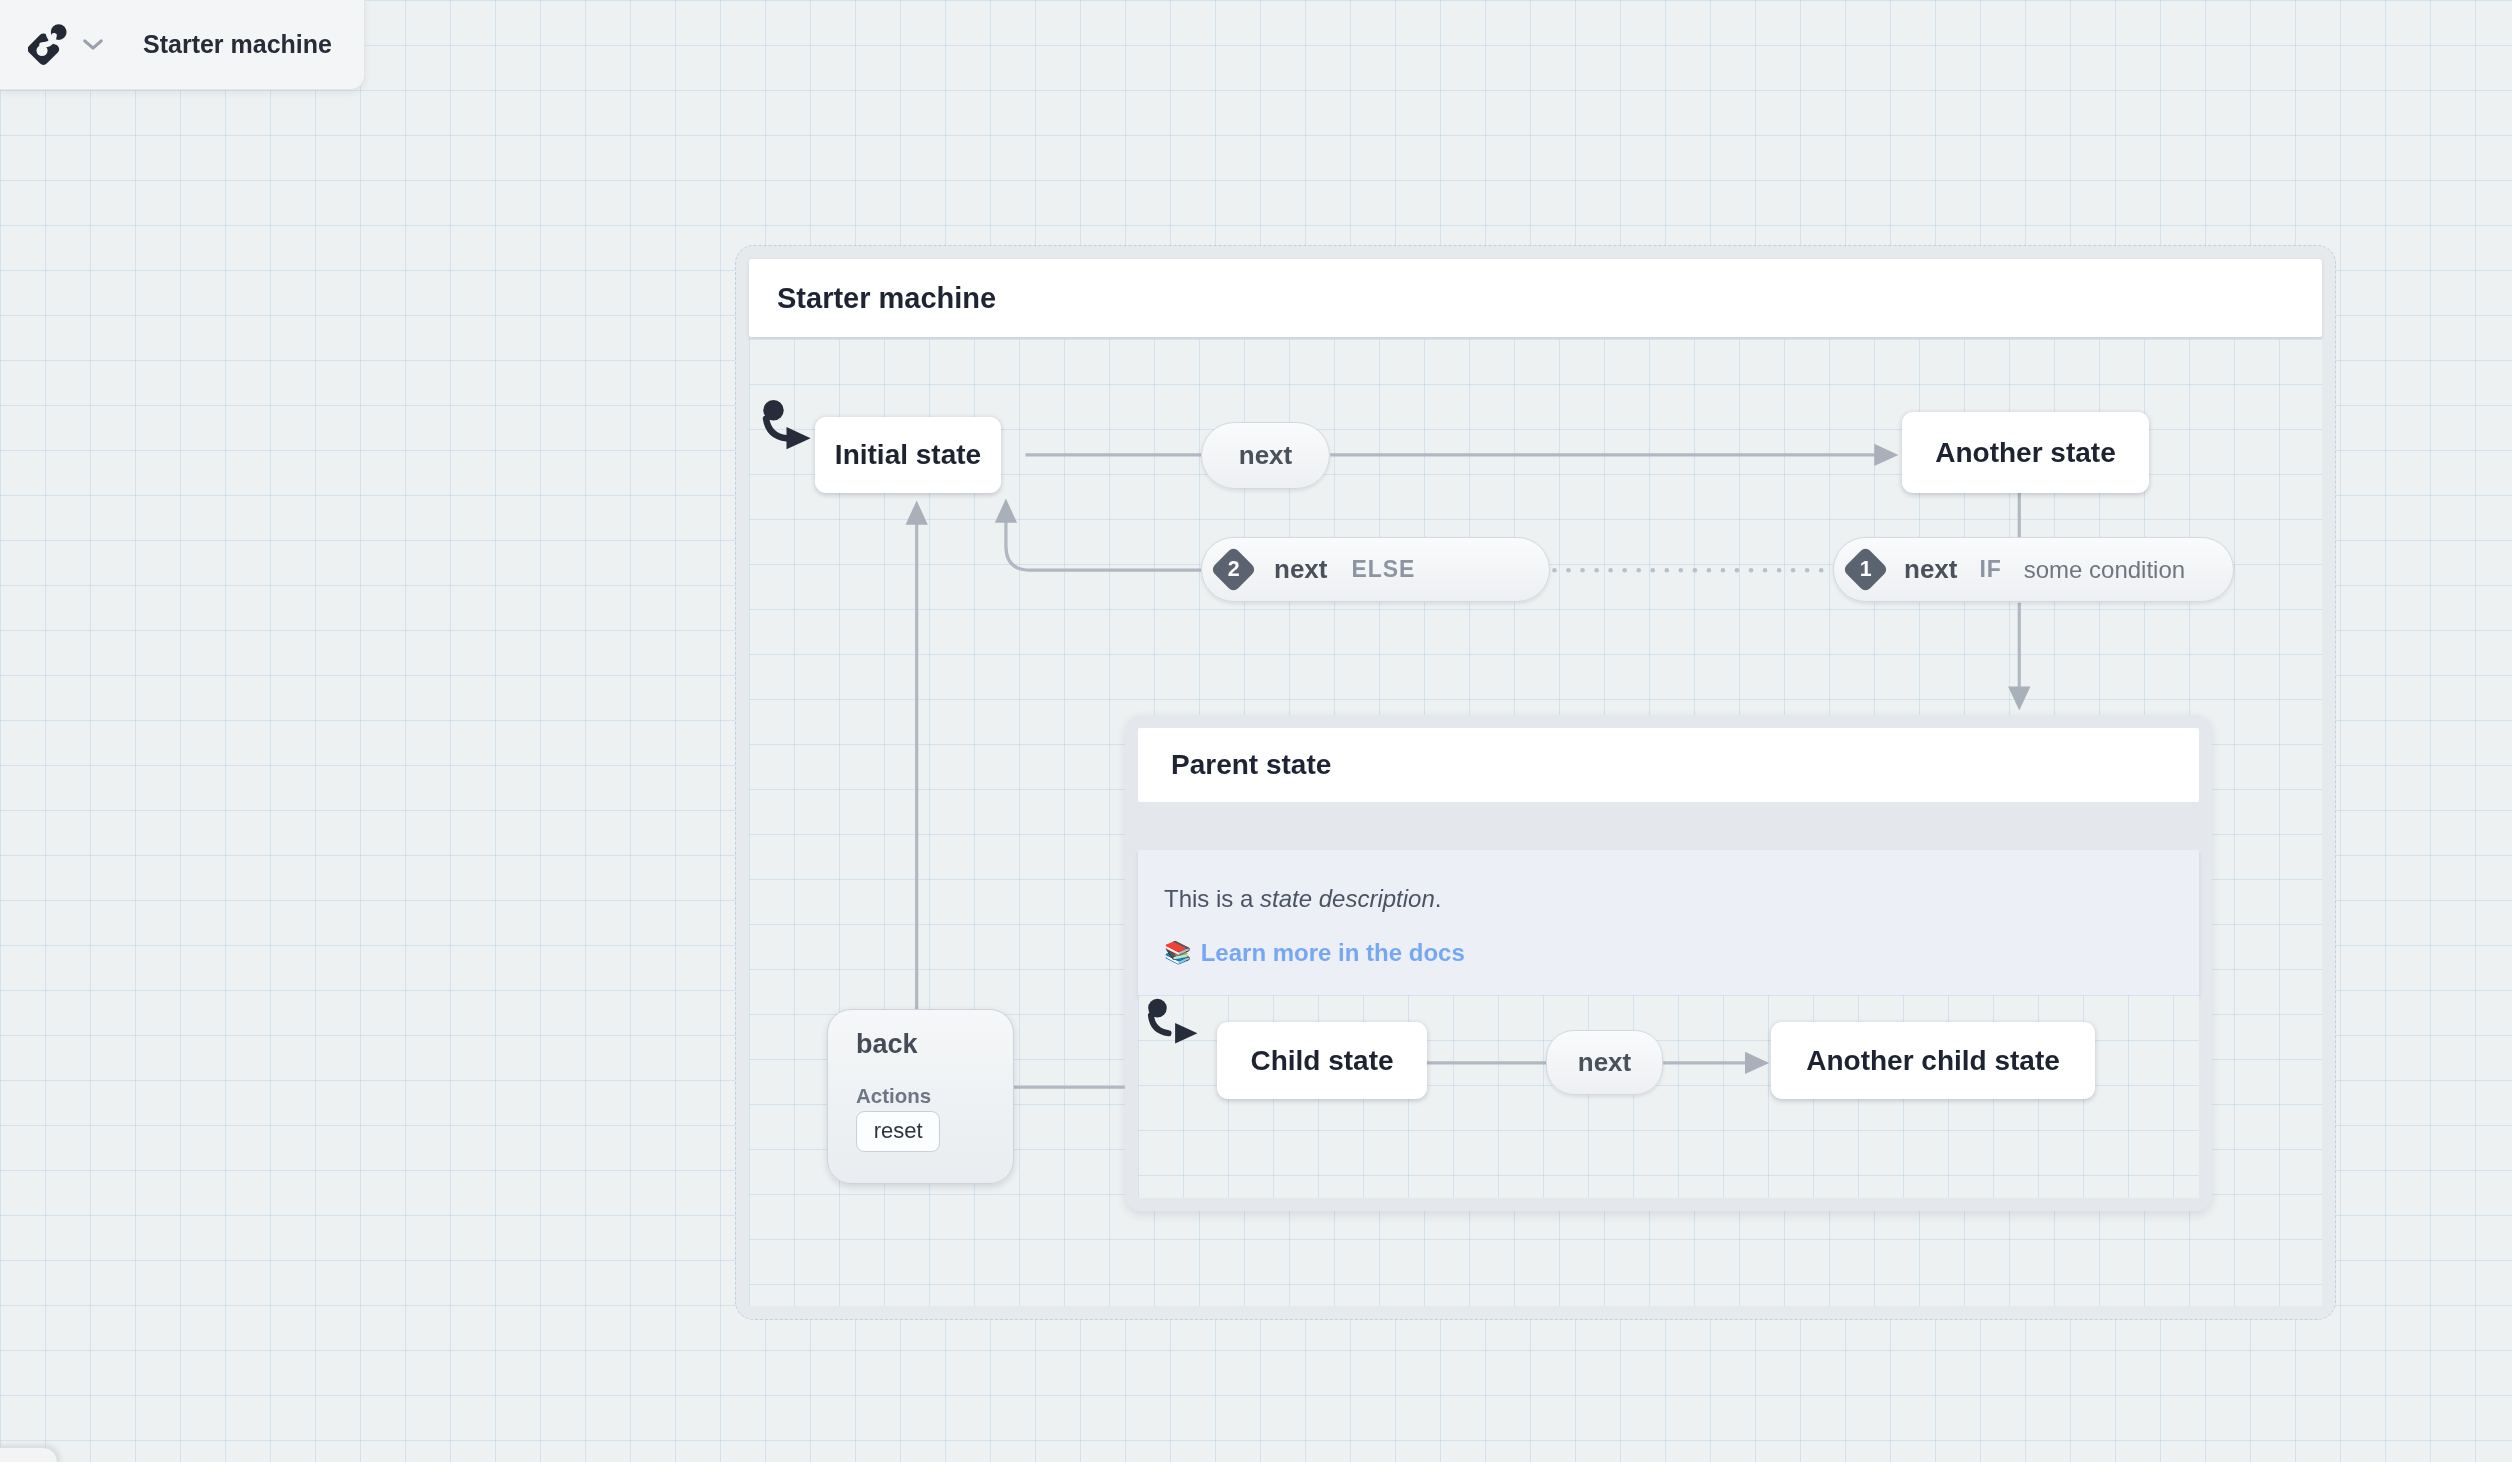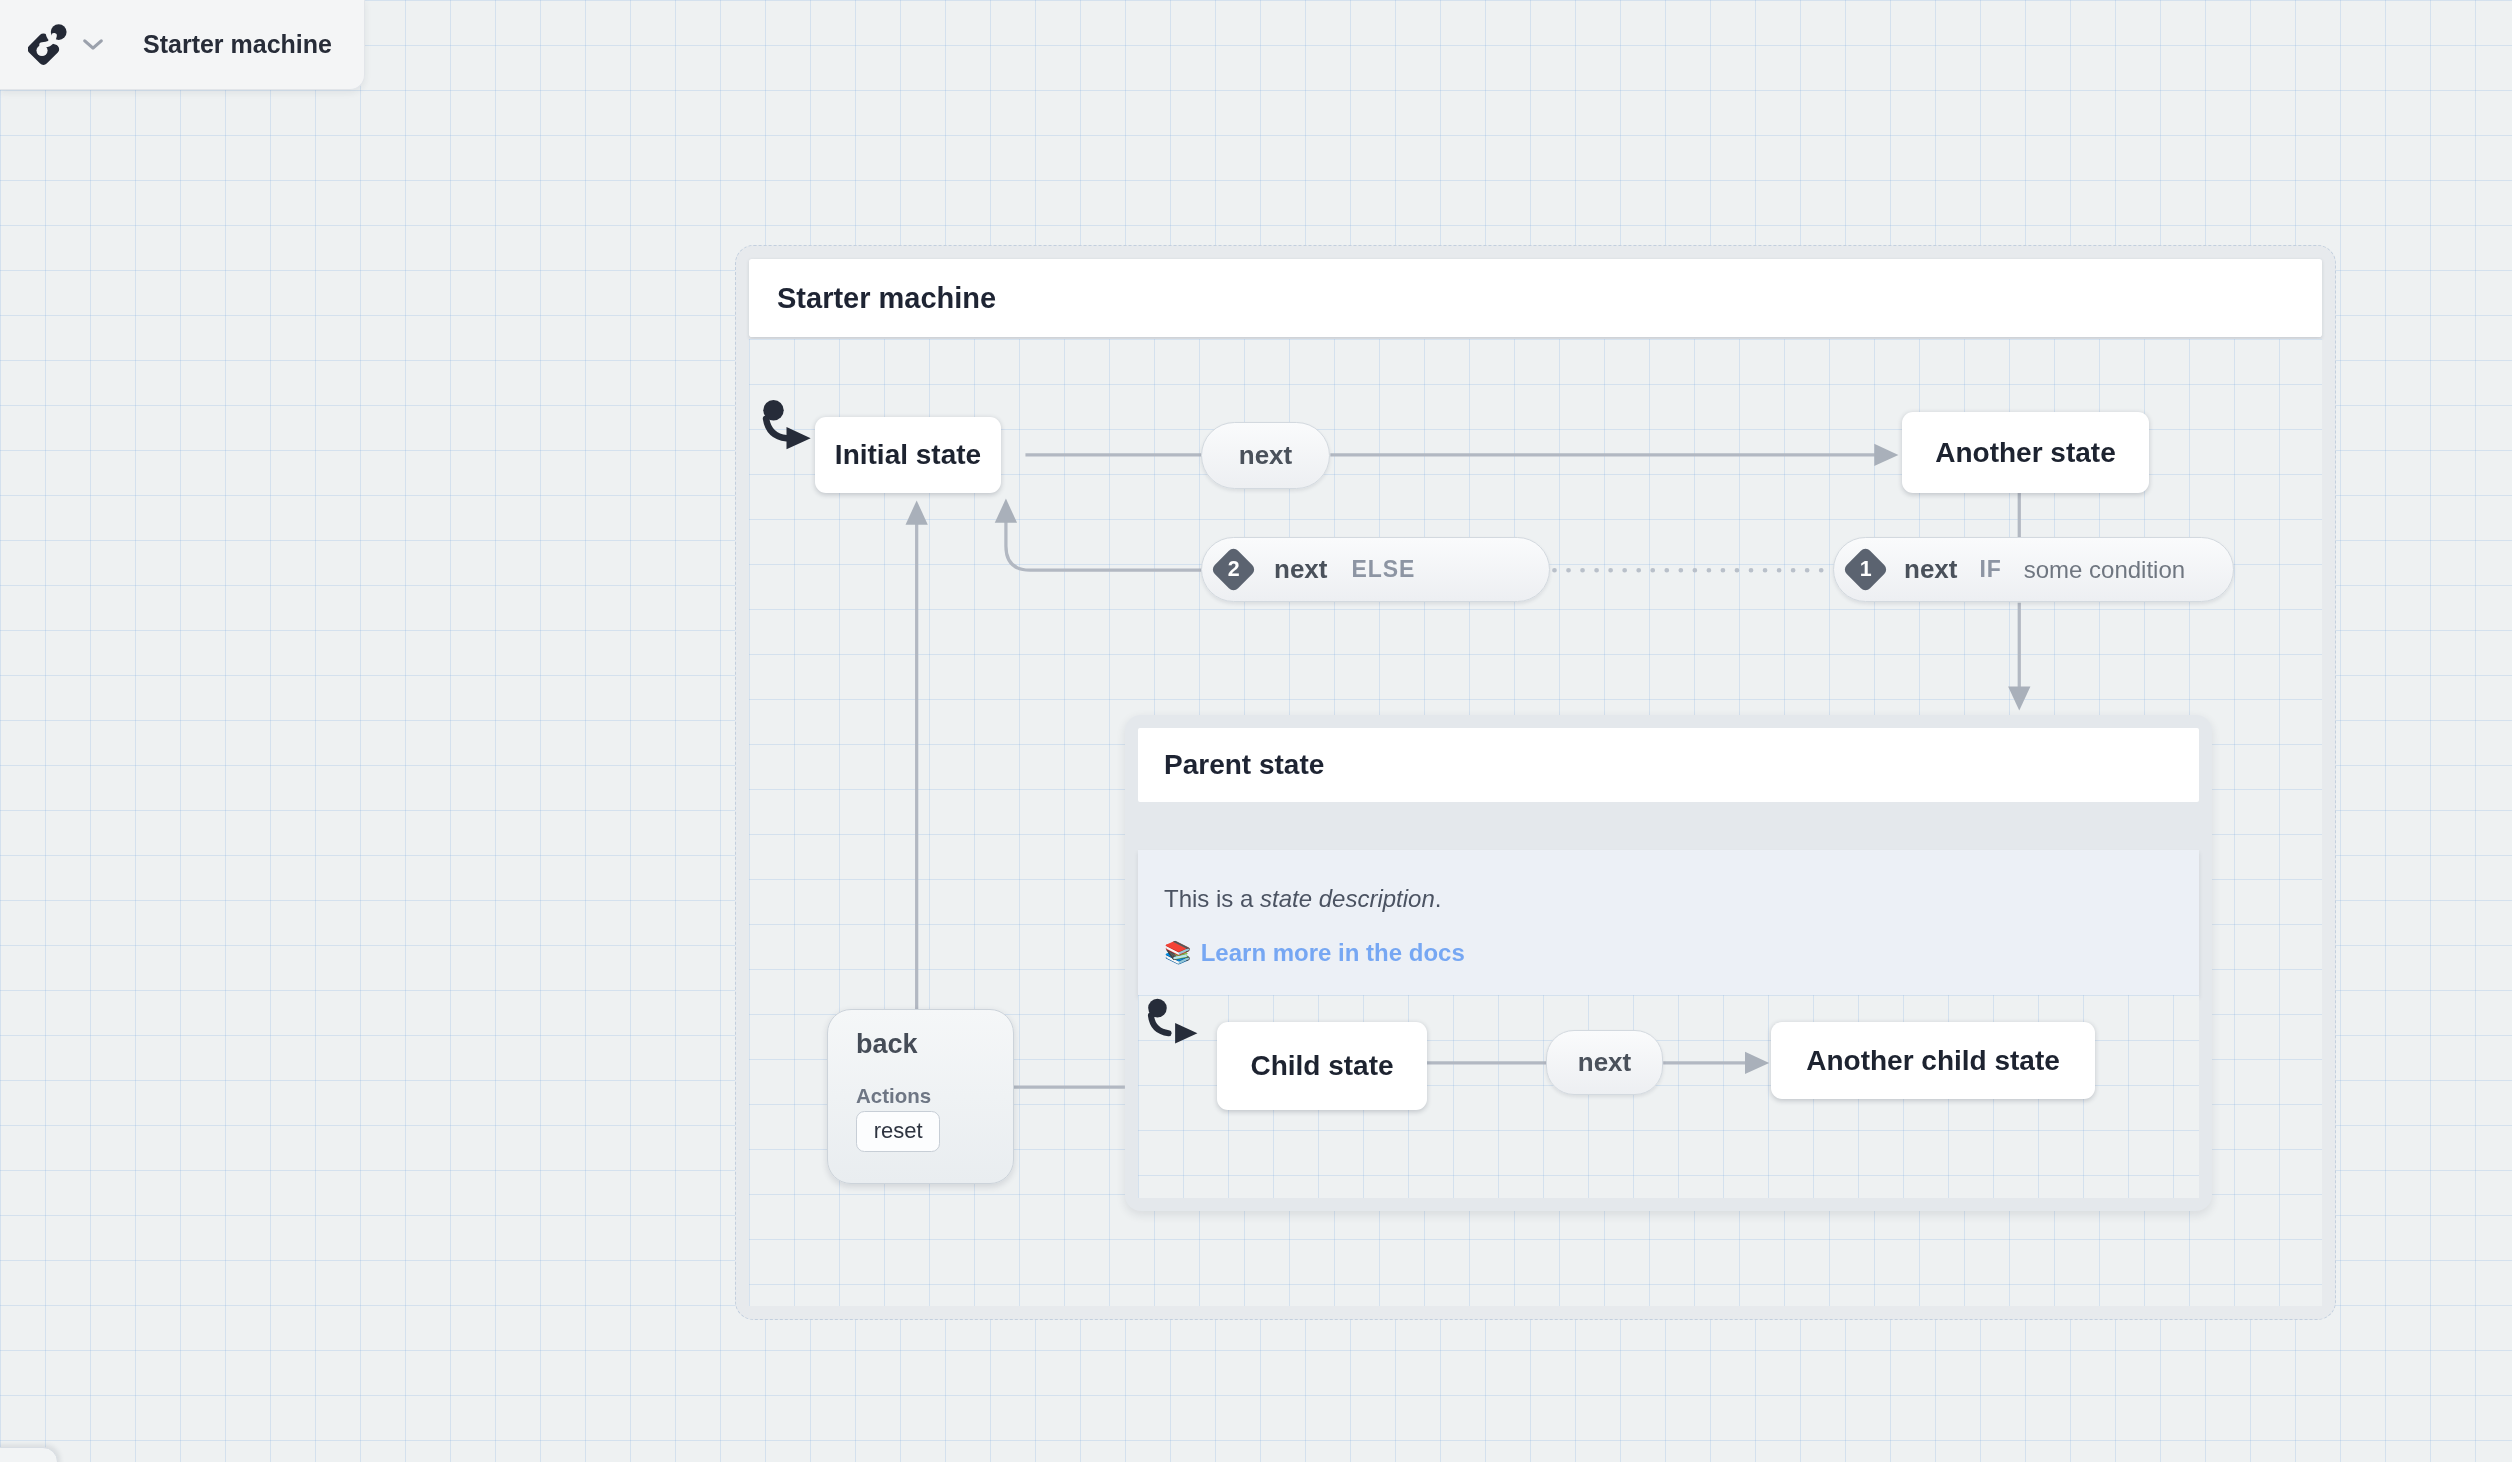--- a/index.html
+++ b/index.html
@@ -33,37 +33,37 @@
     box-shadow:0 1.9px 3.7px rgba(30,40,60,0.14);display:flex;align-items:center;flex:none;cursor:pointer;}
   .machine-title{margin-left:28px;font-size:29px;font-weight:700;color:#1e2433;}
   .machine-body{flex:1;margin-top:1.9px;}
 
   
   .parent-state{position:absolute;left:1125px;top:715px;width:1087px;height:496px;z-index:2;
     background:#e4e8ec;border-radius:16px;box-sizing:border-box;padding:13px;
     box-shadow:0 3.7px 9.3px rgba(30,40,60,0.10);display:flex;flex-direction:column;}
   .parent-header{height:74px;background:#ffffff;border-radius:1.9px;
     display:flex;align-items:center;flex:none;cursor:pointer;}
-  .parent-title{margin-left:26px;font-size:28px;font-weight:700;color:#1e2433;}
+  .parent-title{margin-left:33px;font-size:28px;font-weight:700;color:#1e2433;}
   .parent-desc{flex:none;background:#ecf0f6;box-shadow:0 2.8px 4.6px rgba(30,40,60,0.10);
     padding:35px 26px 28px 26px;margin-top:48px;}
   .desc-line{font-size:24px;color:#4b5362;}
   .desc-line .it{font-style:italic;}
   .docs-row{margin-top:26px;font-size:24px;display:flex;align-items:center;gap:9.3px;}
   .docs-emoji{font-size:22px;}
   .docs-link{color:#76a7f3;font-weight:700;text-decoration:none;cursor:pointer;text-align:right;}
   .parent-body{flex:1;}
 
   
   .state-node{position:absolute;z-index:10;background:#ffffff;border-radius:11px;
     box-shadow:0 1.9px 5.6px rgba(40,50,70,0.22);display:flex;align-items:center;justify-content:center;
     font-size:28px;font-weight:700;color:#1d2330;cursor:pointer;}
   .n-initial{left:815px;top:417px;width:186px;height:76px;}
   .n-another{left:1902px;top:412px;width:247px;height:81px;}
-  .n-child{left:1217px;top:1022px;width:210px;height:88px;}
+  .n-child{left:1217px;top:1022px;width:210px;height:77px;}
   .n-another-child{left:1771px;top:1022px;width:324px;height:77px;}
 
   
   .pill{position:absolute;z-index:10;box-sizing:border-box;
     background:linear-gradient(to bottom,#fafbfc,#edeff2);
     border:1.4px solid #d3d9df;border-radius:37px;
     box-shadow:0 1.9px 3.7px rgba(40,50,70,0.10);
     display:flex;align-items:center;cursor:pointer;
     font-size:26px;font-weight:700;color:#4a515b;}
   .p-next-top{left:1201px;top:422px;width:129px;height:67px;justify-content:center;}

